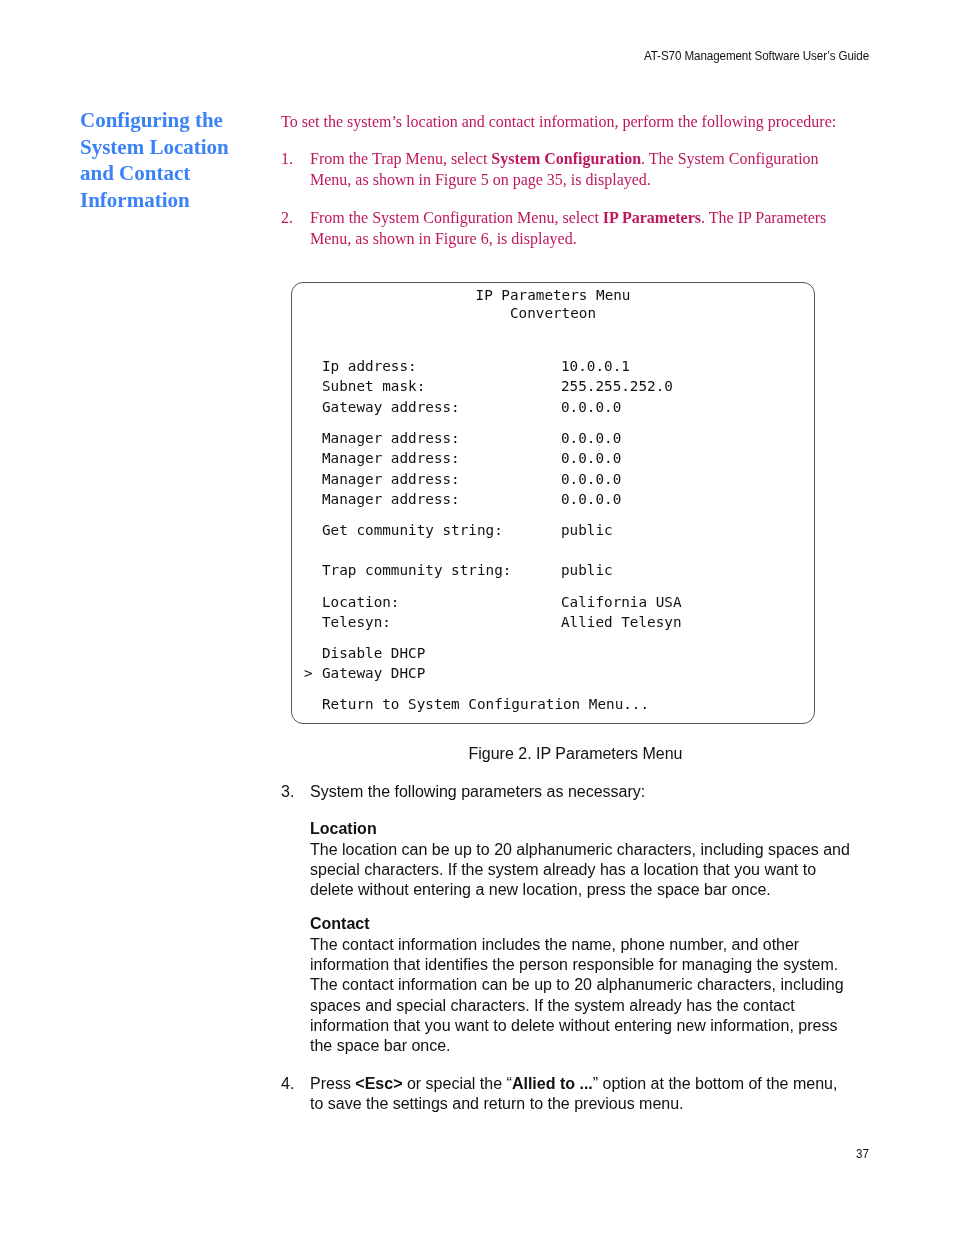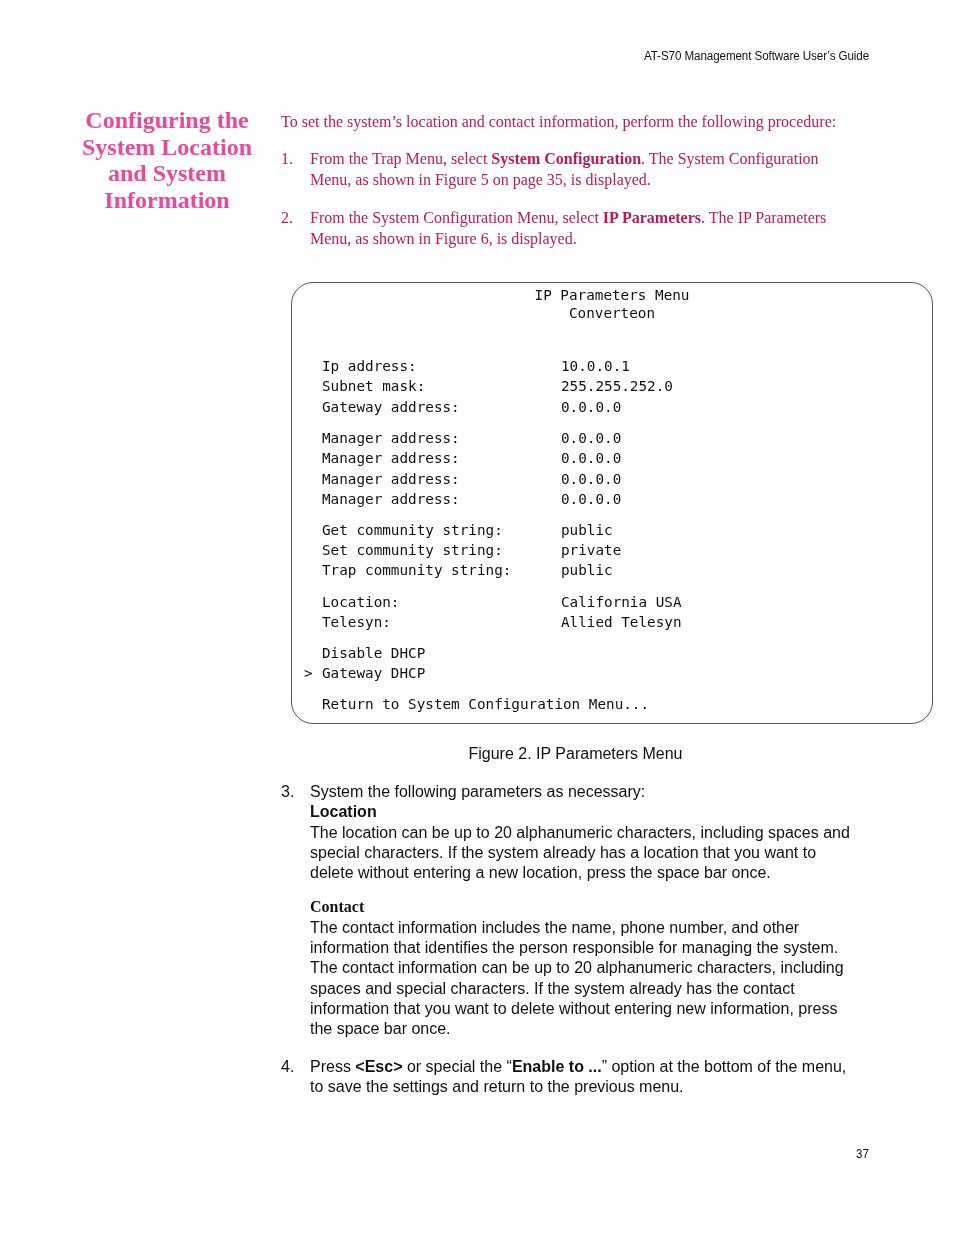--- a/index.html
+++ b/index.html
@@ -1,47 +1,47 @@
 <!DOCTYPE html>
 <html><head>
   <meta charset="utf-8">
   <style>
     html, body { margin: 0; padding: 0; background: #ffffff; }
     body { width: 954px; height: 1235px; position: relative; overflow: hidden; color: #111; }
     .header { position: absolute; top: 49px; right: 85px; font-family: "Liberation Sans", sans-serif; font-size: 12.5px; letter-spacing: -0.1px; color: #111; transform: scaleX(0.93); transform-origin: right; }
-    .side-heading { position: absolute; left: 80px; top: 107px; width: 174px; text-align: center; font-family: "Liberation Serif", serif; font-weight: bold; font-size: 24px; line-height: 26.5px; color: #ec4899; }
+    .side-heading { position: absolute; left: 80px; top: 107px; width: 174px; text-align: left; font-family: "Liberation Serif", serif; font-weight: bold; font-size: 21px; line-height: 26.5px; color: #3b82f6; }
     .body { position: absolute; left: 281px; top: 111px; width: 570px; font-family: Liberation Serif, serif; font-size: 16px; line-height: 21px; color: #be185d; }
     .para { margin: 0; }
     .step { position: relative; padding-left: 29px; }
     .step .num { position: absolute; left: 0; top: 0; }
     .step1 { margin-top: 16px; }
     .step2 { margin-top: 17px; }
     .b { font-weight: bold; }
-    .terminal { position: absolute; left: 291px; top: 282px; width: 642px; height: 442px; border: 1.5px solid #555; border-radius: 22px; box-sizing: border-box; font-family: "DejaVu Sans Mono", monospace; font-size: 14.3px; color: #111; }
+    .terminal { position: absolute; left: 291px; top: 282px; width: 524px; height: 442px; border: 1.5px solid #555; border-radius: 12px; box-sizing: border-box; font-family: "DejaVu Sans Mono", monospace; font-size: 14.3px; color: #111; }
     .t-title { position: absolute; left: 0; width: 100%; text-align: center; white-space: pre; }
     .t-row { position: absolute; left: 30px; white-space: pre; height: 20px; line-height: 20px; }
     .t-label { display: inline-block; width: 239px; }
     .t-cursor { position: absolute; left: 12px; }
     .caption { position: absolute; left: 281px; width: 589px; top: 745px; text-align: center; font-family: "Liberation Sans", sans-serif; font-size: 16px; }
     .lower { position: absolute; left: 281px; top: 782px; width: 570px; font-family: "Liberation Sans", sans-serif; font-size: 16px; line-height: 20.3px; color: #111; }
     .sub { padding-left: 29px; }
-    .sub-title { font-weight: bold; margin-top: 0; }
-    .sub-title.second { margin-top: 14px; font-family: Liberation Serif, serif; }
+    .sub-title { font-weight: bold; margin-top: 17px; }
+    .sub-title.second { margin-top: 14px; }
     .step4 { margin-top: 17px; }
     .page-num { position: absolute; right: 85px; top: 1147px; font-family: "Liberation Sans", sans-serif; font-size: 12.5px; transform: scaleX(0.93); transform-origin: right; }
   </style>
 </head>
 <body>
 
 <div class="header">AT-S70 Management Software User’s Guide</div>
 
 <div class="side-heading">
   <div>Configuring the</div>
   <div>System Location</div>
-  <div>and System</div>
+  <div>and Contact</div>
   <div>Information</div>
 </div>
 
 <div class="body">
   <p class="para">To set the system’s location and contact information, perform the following procedure:</p>
 
   <div class="step step1">
     <span class="num">1.</span>
     <span>From the Trap Menu, select </span><span class="b">System Configuration</span><span>. The System Configuration Menu, as shown in Figure 5 on page 35, is displayed.</span>
   </div>
@@ -59,21 +59,20 @@
   <div class="t-row" style="top:73px"><span class="t-label">Ip address:</span><span>10.0.0.1</span></div>
   <div class="t-row" style="top:93px"><span class="t-label">Subnet mask:</span><span>255.255.252.0</span></div>
   <div class="t-row" style="top:114px"><span class="t-label">Gateway address:</span><span>0.0.0.0</span></div>
 
   <div class="t-row" style="top:145px"><span class="t-label">Manager address:</span><span>0.0.0.0</span></div>
   <div class="t-row" style="top:165px"><span class="t-label">Manager address:</span><span>0.0.0.0</span></div>
   <div class="t-row" style="top:186px"><span class="t-label">Manager address:</span><span>0.0.0.0</span></div>
   <div class="t-row" style="top:206px"><span class="t-label">Manager address:</span><span>0.0.0.0</span></div>
 
   <div class="t-row" style="top:237px"><span class="t-label">Get community string:</span><span>public</span></div>
-  <div class="t-row" style="top:257px"><span class="t-label">Set community string:</span><span>private</span></div>
   <div class="t-row" style="top:277px"><span class="t-label">Trap community string:</span><span>public</span></div>
 
   <div class="t-row" style="top:309px"><span class="t-label">Location:</span><span>California USA</span></div>
   <div class="t-row" style="top:329px"><span class="t-label">Telesyn:</span><span>Allied Telesyn</span></div>
 
   <div class="t-row" style="top:360px">Disable DHCP</div>
   <div class="t-cursor" style="top:380px; line-height:20px;">&gt;</div>
   <div class="t-row" style="top:380px">Gateway DHCP</div>
 
   <div class="t-row" style="top:411px">Return to System Configuration Menu...</div>
@@ -92,17 +91,17 @@
     <div>The location can be up to 20 alphanumeric characters, including spaces and special characters. If the system already has a location that you want to delete without entering a new location, press the space bar once.</div>
   </div>
 
   <div class="sub">
     <div class="sub-title second">Contact</div>
     <div>The contact information includes the name, phone number, and other information that identifies the person responsible for managing the system. The contact information can be up to 20 alphanumeric characters, including spaces and special characters. If the system already has the contact information that you want to delete without entering new information, press the space bar once.</div>
   </div>
 
   <div class="step step4">
     <span class="num">4.</span>
-    <span>Press </span><span class="b">&lt;Esc&gt;</span><span> or special the “</span><span class="b">Enable to ...</span><span>” option at the bottom of the menu, to save the settings and return to the previous menu.</span>
+    <span>Press </span><span class="b">&lt;Esc&gt;</span><span> or special the “</span><span class="b">Allied to ...</span><span>” option at the bottom of the menu, to save the settings and return to the previous menu.</span>
   </div>
 </div>
 
 <div class="page-num">37</div>
 
 </body></html>

